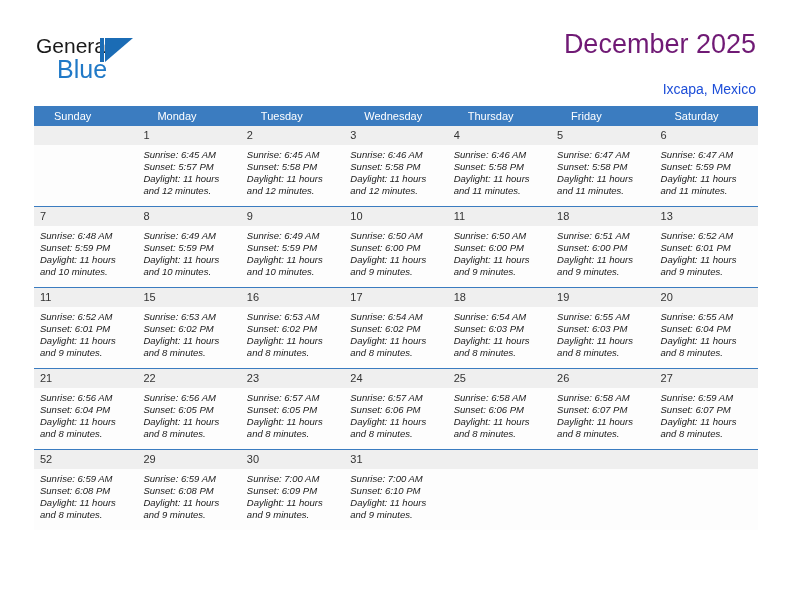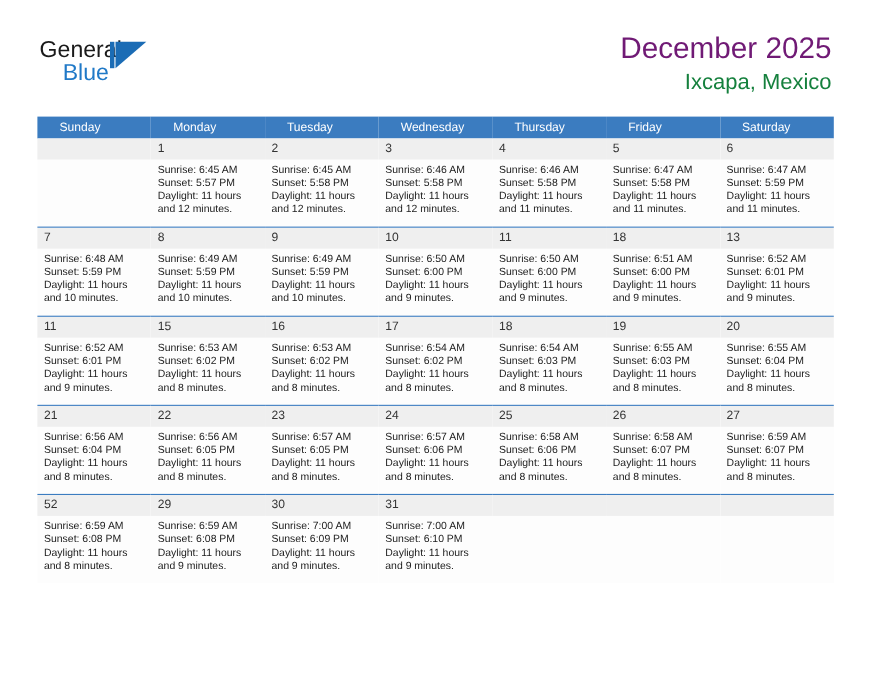--- a/index.html
+++ b/index.html
@@ -36,21 +36,21 @@
     top: 0;
     font-size: 21px;
     letter-spacing: 0px;
     color: #1a1a1a;
     font-family: "Liberation Sans", sans-serif;
   }
   .brand-blue {
     position: absolute;
     left: 21px;
     top: 21px;
-    font-size: 21px;
+    font-size: 25px;
     color: #2079c7;
     font-family: "Liberation Sans", sans-serif;
   }
   .brand-mark {
     position: absolute;
     left: 64px;
     top: 4px;
     width: 34px;
     height: 26px;
   }
@@ -78,24 +78,24 @@
     top: 28px;
     text-align: right;
   }
   .cal-title {
     font-size: 27px;
     color: #701a75;
     line-height: 32px;
     white-space: nowrap;
   }
   .cal-subtitle {
-    font-size: 20px;
-    color: #15803d;
+    font-size: 14px;
+    color: #1d4ed8;
     line-height: 18px;
-    margin-top: 6px;
+    margin-top: 20px;
     white-space: nowrap;
   }
 
   
   .calendar {
     position: absolute;
     left: 34px;
     top: 106px;
     width: 724px;
     border-collapse: collapse;
@@ -134,20 +134,21 @@
     line-height: 13px;
   }
   .daynum.empty {
     color: transparent;
   }
   .dayinfo {
     font-size: 9.5px;
     line-height: 12.1px;
     color: #1a1a1a;
     padding: 4px 8px 0 6px;
+    font-style: italic;
   }
   .dayinfo div {
     white-space: normal;
   }
   td.blank .daycell {
     background: #fdfdfd;
   }
   td.blank .daynum {
     background: #efefef;
   }

